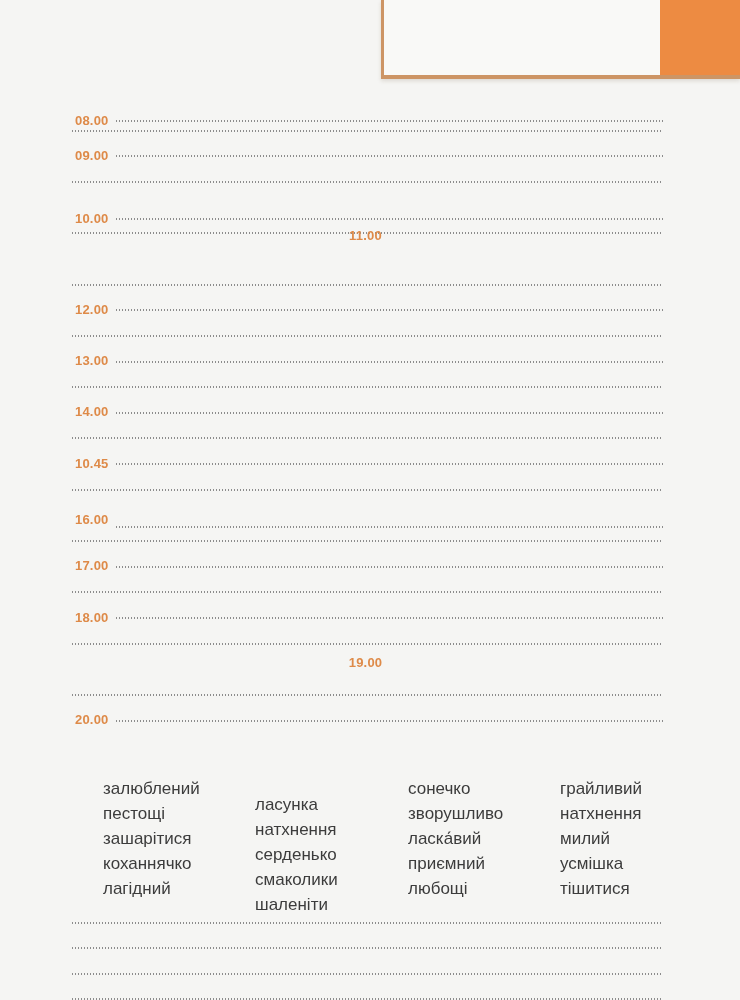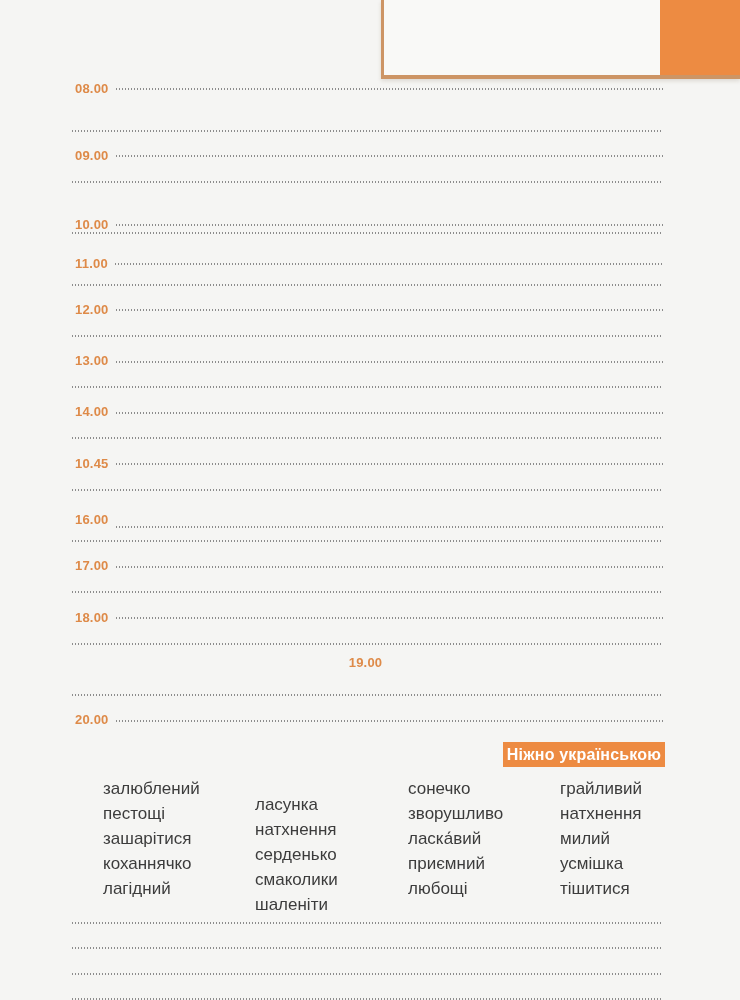--- a/index.html
+++ b/index.html
@@ -92,42 +92,42 @@
 </head>
 <body>
 
 <div class="sheet" style="--page-bg: #F5F5F3; --accent: #ED8B42; --tan: #CD9565; --label: #DE8A48; --dot: #8C8C8C; --text: #3C3C3C;">
 
   <div class="header-block">
     <div class="header-note"></div>
   </div>
 
   <div id="schedule">
-      <div class="time-row" style="top: 76px;">
+      <div class="time-row" style="top: 108px;">
         <span class="time-label">08.00</span>
         <div class="dotted"></div>
       </div>
       <div class="time-row" style="top: 117.65px;">
         <div class="dotted"></div>
       </div>
       <div class="time-row" style="top: 143.3px;">
         <span class="time-label">09.00</span>
         <div class="dotted"></div>
       </div>
       <div class="time-row" style="top: 168.95px;">
         <div class="dotted"></div>
       </div>
-      <div class="time-row" style="top: 212px;">
+      <div class="time-row" style="top: 206px;">
         <span class="time-label">10.00</span>
         <div class="dotted"></div>
       </div>
       <div class="time-row" style="top: 220.25px;">
         <div class="dotted"></div>
       </div>
-      <div class="time-row" style="top: 251px;">
+      <div class="time-row" style="top: 229px; flex-direction: column;">
         <span class="time-label">11.00</span>
         <div class="dotted"></div>
       </div>
       <div class="time-row" style="top: 271.55px;">
         <div class="dotted"></div>
       </div>
       <div class="time-row" style="top: 297.2px;">
         <span class="time-label">12.00</span>
         <div class="dotted"></div>
       </div>
@@ -182,21 +182,20 @@
       </div>
       <div class="time-row" style="top: 681.95px;">
         <div class="dotted"></div>
       </div>
       <div class="time-row" style="top: 707.6px;">
         <span class="time-label">20.00</span>
         <div class="dotted"></div>
       </div>
     </div>
 
-  <div class="vocab-banner">Ніжно українською</div>
 
   <div id="vocab">
       <div class="vocab-col" style="left: 103px;">
         <div class="vocab-word">залюблений</div>
         <div class="vocab-word">пестощі</div>
         <div class="vocab-word">зашарітися</div>
         <div class="vocab-word">коханнячко</div>
         <div class="vocab-word">лагідний</div>
       </div>
       <div class="vocab-col" style="left: 255px; margin-top: 16px;">

